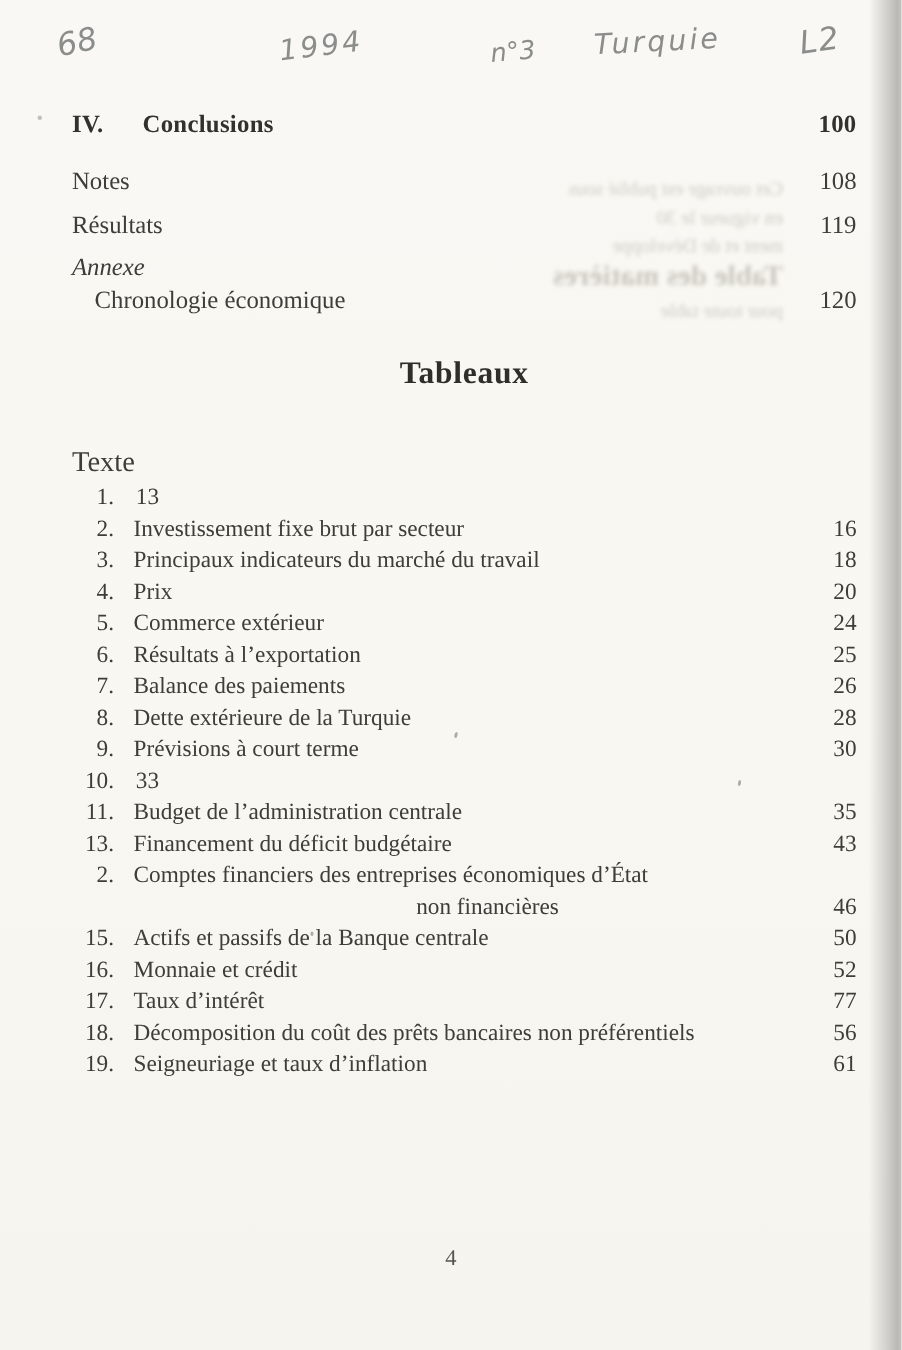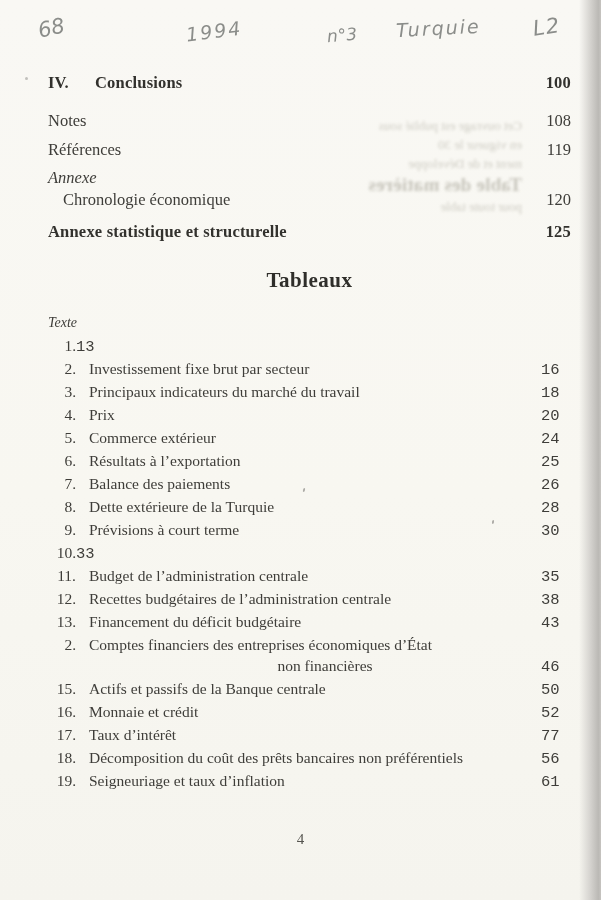--- a/index.html
+++ b/index.html
@@ -60,28 +60,28 @@
   .m-annexe{margin-top:8px;}
   .m-chrono{margin-top:2px;gap:11px;}
   .m-annstat{margin-top:12px;}
   .m-encadre{margin-top:11px;line-height:22px;}
 
   .tableaux-heading{
     margin:26px 0 0 0;text-align:center;
     font-size:21px;font-weight:700;color:#2f2e2a;letter-spacing:.5px;
     line-height:24px;
   }
-  .texte-sub{margin-top:21px;font-style:italic;font-size:14px;line-height:20px;}
+  .texte-sub{margin-top:39px;font-size:19px;line-height:20px;}
 
   .tlist{margin-top:2px;}
   .titem{display:flex;align-items:baseline;font-size:15.5px;line-height:21px;}
   .tnum{flex:none;width:28px;text-align:right;}
   .ttitle{flex:1;padding-left:13px;}
   .ttitle.indent2{padding-left:33px;text-align:center;}
-  .tpage{flex:none;min-width:30px;text-align:left;font-family:Liberation Mono, monospace;}
+  .tpage{flex:none;min-width:30px;text-align:right;}
 
   .folio{position:absolute;top:831px;left:0;width:100%;text-align:center;
          font-size:15px;color:#55544f;}
 
   
   .speck{position:absolute;background:#6f6e6a;border-radius:50%;opacity:.55;}
   .sp1{left:303px;top:488px;width:2px;height:4px;transform:rotate(15deg);}
   .sp2{left:492px;top:520px;width:2px;height:4px;transform:rotate(10deg);}
   .sp3{left:207px;top:621px;width:2px;height:3px;}
   .sp4{left:25px;top:77px;width:3px;height:3px;opacity:.4;}
@@ -113,37 +113,33 @@
       <span class="lbl"><span class="numeral">IV.</span><span>Conclusions</span></span>
       <span class="pg">100</span>
     </div>
 
     <div class="trow m-notes">
       <span class="lbl">Notes</span>
       <span class="pg">108</span>
     </div>
 
     <div class="trow m-refs">
-      <span class="lbl">Références</span>
+      <span class="lbl">Résultats</span>
       <span class="pg">119</span>
     </div>
 
     <div class="trow m-annexe ital">
       <span class="lbl">Annexe</span>
     </div>
 
     <div class="trow m-chrono">
       <span class="lbl indent1">Chronologie économique</span>
       <span class="pg">120</span>
     </div>
 
-    <div class="trow m-annstat bold">
-      <span class="lbl">Annexe statistique et structurelle</span>
-      <span class="pg">125</span>
-    </div>
 
 
     <h1 class="tableaux-heading">Tableaux</h1>
 
     <div class="texte-sub">Texte</div>
 
     <div class="tlist">
         <div class="titem">
           <span class="tnum">1.</span>
           <span class="tpage">13</span>
@@ -189,25 +185,20 @@
           <span class="tpage">30</span>
         </div>
         <div class="titem">
           <span class="tnum">10.</span>
           <span class="tpage">33</span>
         </div>
         <div class="titem">
           <span class="tnum">11.</span>
           <span class="ttitle">Budget de l’administration centrale</span>
           <span class="tpage">35</span>
-        </div>
-        <div class="titem">
-          <span class="tnum">12.</span>
-          <span class="ttitle">Recettes budgétaires de l’administration centrale</span>
-          <span class="tpage">38</span>
         </div>
         <div class="titem">
           <span class="tnum">13.</span>
           <span class="ttitle">Financement du déficit budgétaire</span>
           <span class="tpage">43</span>
         </div>
         <div class="titem">
           <span class="tnum">2.</span>
           <span class="ttitle">Comptes financiers des entreprises économiques d’État</span>
           <span class="tpage"></span>

